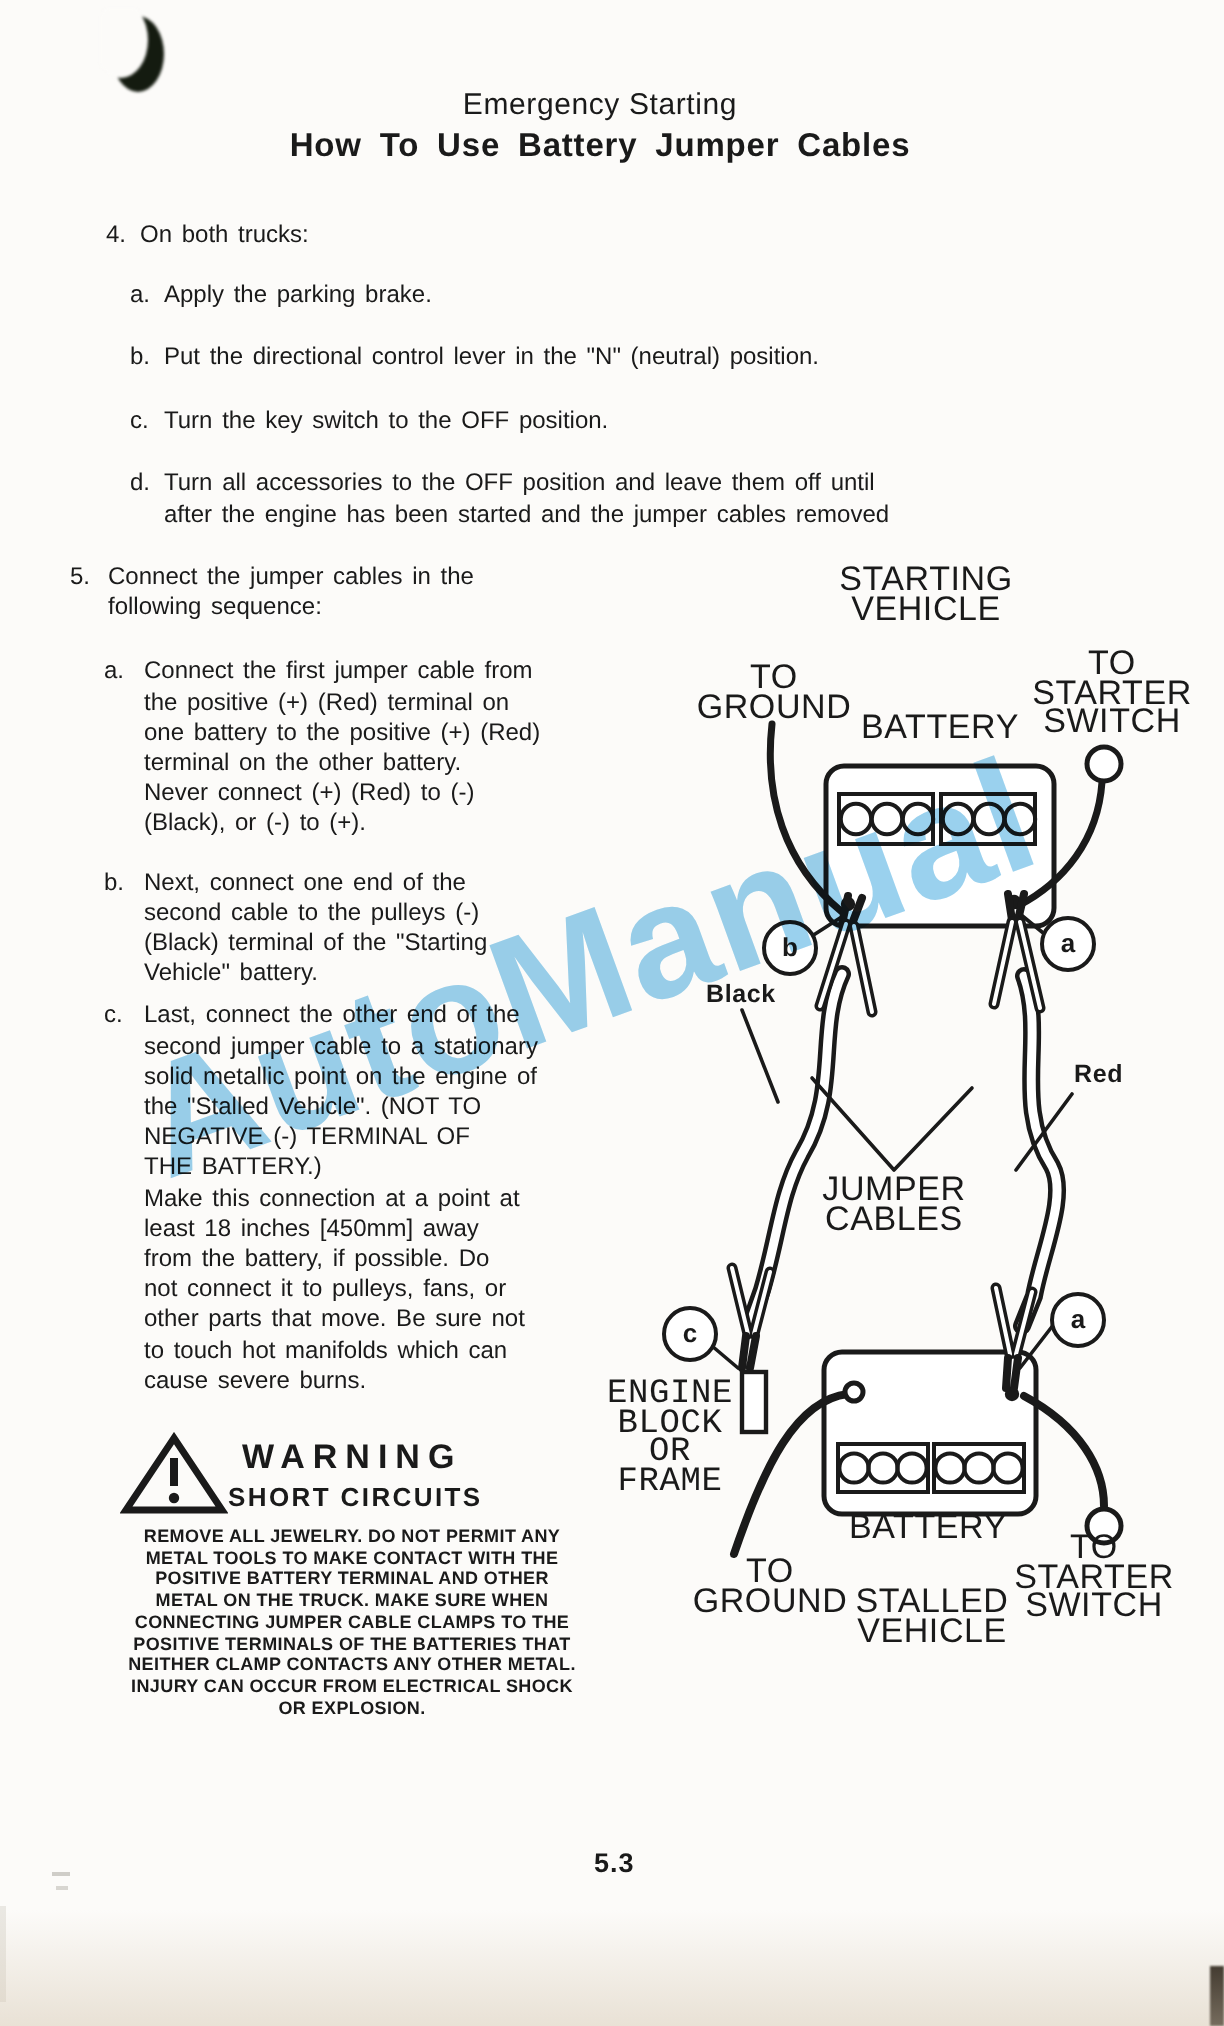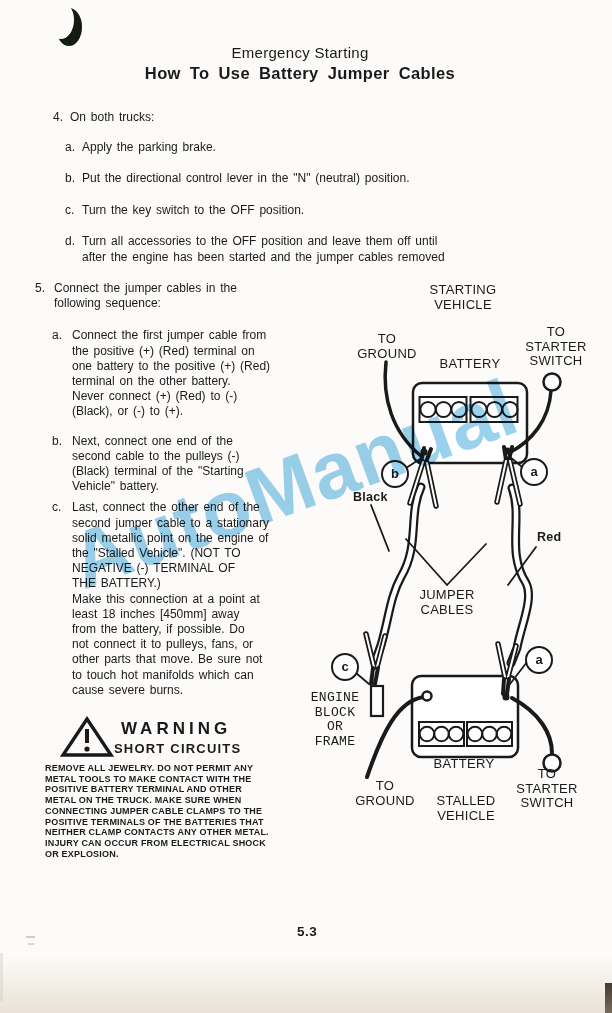--- a/index.html
+++ b/index.html
@@ -28,26 +28,26 @@
   #step5 .items{margin-left:17px;}
   #step5 .items .lbl{width:20px;}
   #step5 .it-a{margin-top:17px;}
   #step5 .it-b{margin-top:14px;}
   #step5 .it-c{margin-top:6px;}
   
   #warning{position:absolute;left:45px;top:712px;width:262px;}
   .warn-tri{position:absolute;left:15px;top:4px;}
   .warn-title{position:absolute;left:76px;top:7px;font-size:17px;font-weight:bold;letter-spacing:4px;}
   .warn-sub{position:absolute;left:69px;top:29px;font-size:13px;letter-spacing:1.2px;font-weight:bold;}
-  .warn-body{position:absolute;left:0;top:51px;width:262px;text-align:left;
+  .warn-body{position:absolute;left:0;top:51px;width:262px;text-align:center;
     font-size:9px;font-weight:bold;line-height:10.7px;letter-spacing:.2px;}
   
   .pagenum{position:absolute;left:297px;top:924px;font-size:13.5px;font-weight:bold;letter-spacing:.5px;}
   
-  .dlabel{position:absolute;font-size:13px;line-height:14.5px;text-align:center;
+  .dlabel{position:absolute;font-size:17px;line-height:14.5px;text-align:center;
     transform:translateX(-50%);letter-spacing:.3px;}
   .dlabel.bold{font-weight:bold;font-size:12.5px;transform:none;text-align:left;}
   .badge{position:absolute;width:24px;height:24px;border:2.2px solid #1a1a1a;border-radius:50%;
     background:#fff;text-align:center;line-height:24px;font-size:13px;font-weight:bold;}
   #diag-svg{position:absolute;left:330px;top:270px;}
   
   .watermark{
     position:absolute;left:88px;top:522px;font-size:80px;font-weight:bold;line-height:80px;
     color:#8ccbec;transform:rotate(-20deg);transform-origin:0 80px;
     mix-blend-mode:multiply;opacity:.88;letter-spacing:1px;z-index:6;pointer-events:none;

